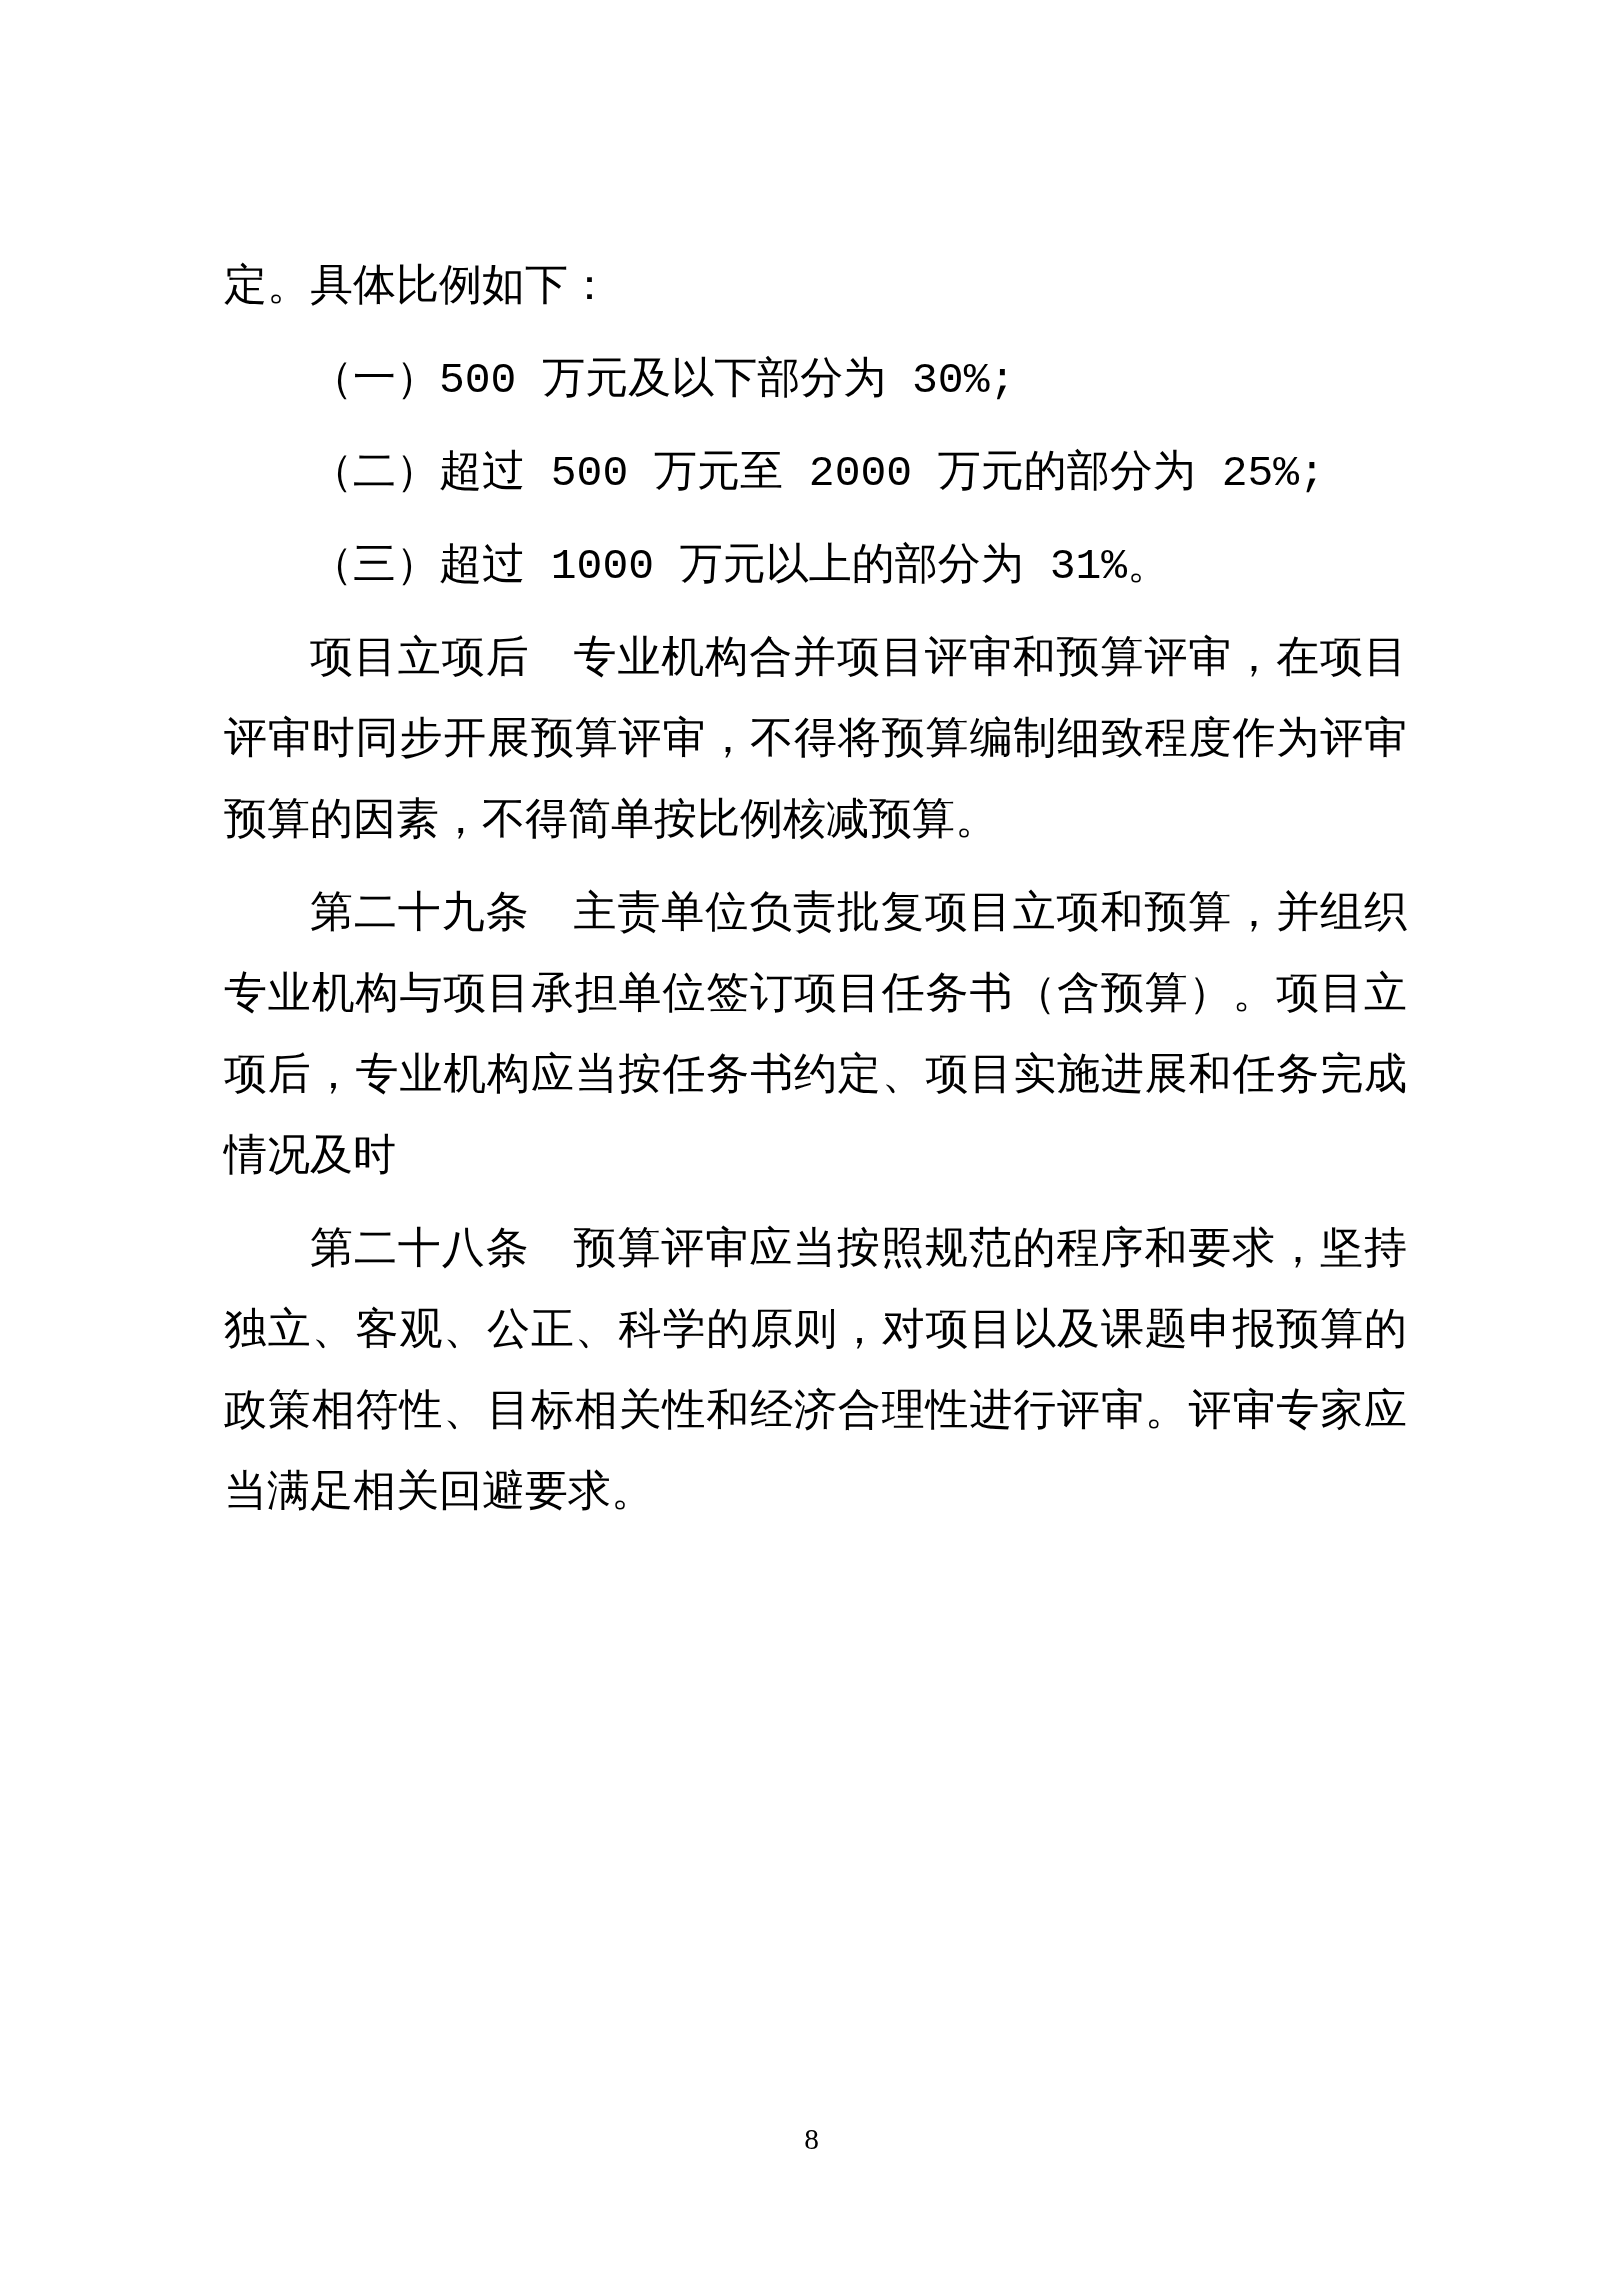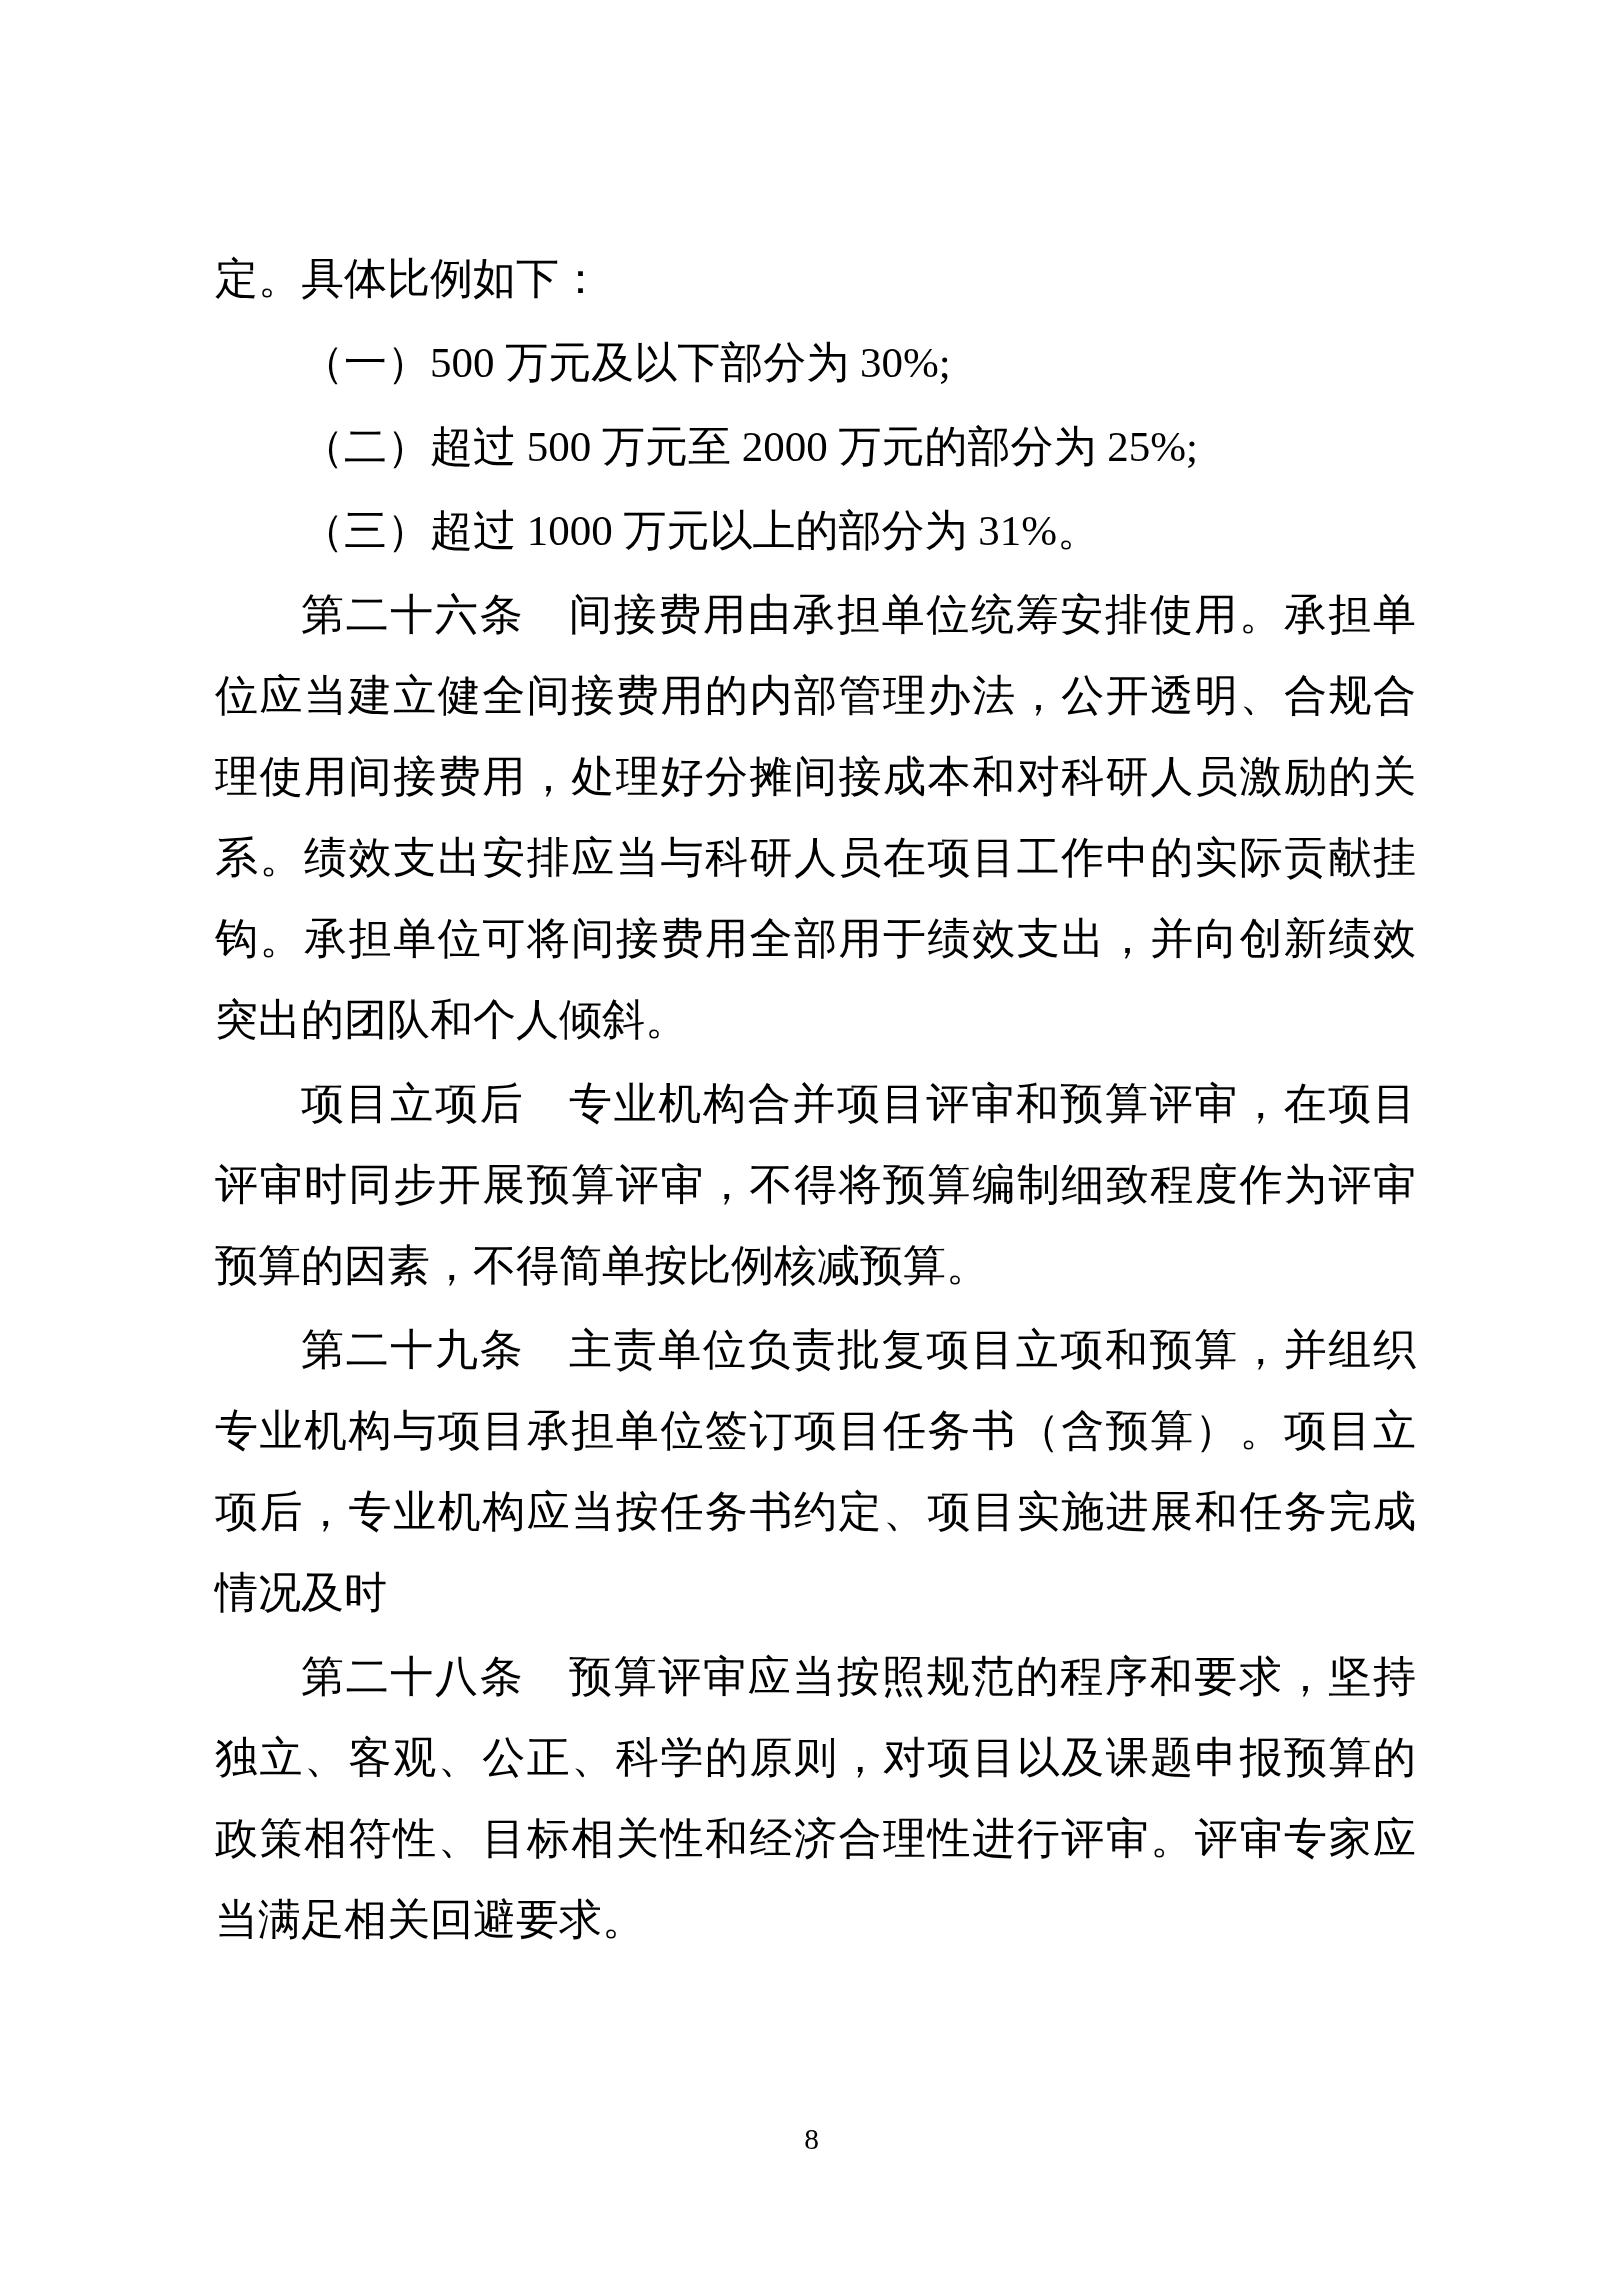--- a/index.html
+++ b/index.html
@@ -25,23 +25,24 @@
     left: 212px;
     top: 235px;
     width: 1207px;
     font-size: 43px;
     line-height: 81px;
     text-align: justify;
     text-justify: inter-ideograph;
     letter-spacing: 0;
   }
   .para {
-    margin: 3px;
+    margin: 12px;
     padding: 0;
     text-indent: 2em;
+    font-family: Liberation Mono, monospace;
   }
   .para.cont {
     text-indent: 0;
   }
   .footer {
     position: absolute;
     top: 2124px;
     left: 0;
     width: 100%;
     text-align: center;
@@ -54,21 +55,20 @@
 </style>
 </head>
 <body>
 
 <div class="page">
   <div class="body-text">
     <p class="para cont">定。具体比例如下：</p>
     <p class="para">（一）500 万元及以下部分为 30%;</p>
     <p class="para">（二）超过 500 万元至 2000 万元的部分为 25%;</p>
     <p class="para">（三）超过 1000 万元以上的部分为 31%。</p>
-    <p class="para">第二十六条　间接费用由承担单位统筹安排使用。承担单位应当建立健全间接费用的内部管理办法，公开透明、合规合理使用间接费用，处理好分摊间接成本和对科研人员激励的关系。绩效支出安排应当与科研人员在项目工作中的实际贡献挂钩。承担单位可将间接费用全部用于绩效支出，并向创新绩效突出的团队和个人倾斜。</p>
     <p class="para">项目立项后　专业机构合并项目评审和预算评审，在项目评审时同步开展预算评审，不得将预算编制细致程度作为评审预算的因素，不得简单按比例核减预算。</p>
     <p class="para">第二十九条　主责单位负责批复项目立项和预算，并组织专业机构与项目承担单位签订项目任务书（含预算）。项目立项后，专业机构应当按任务书约定、项目实施进展和任务完成情况及时</p>
     <p class="para">第二十八条　预算评审应当按照规范的程序和要求，坚持独立、客观、公正、科学的原则，对项目以及课题申报预算的政策相符性、目标相关性和经济合理性进行评审。评审专家应当满足相关回避要求。</p>
   </div>
 
   <div class="footer">
     <span class="page-num">8</span>
   </div>
 </div>
 

